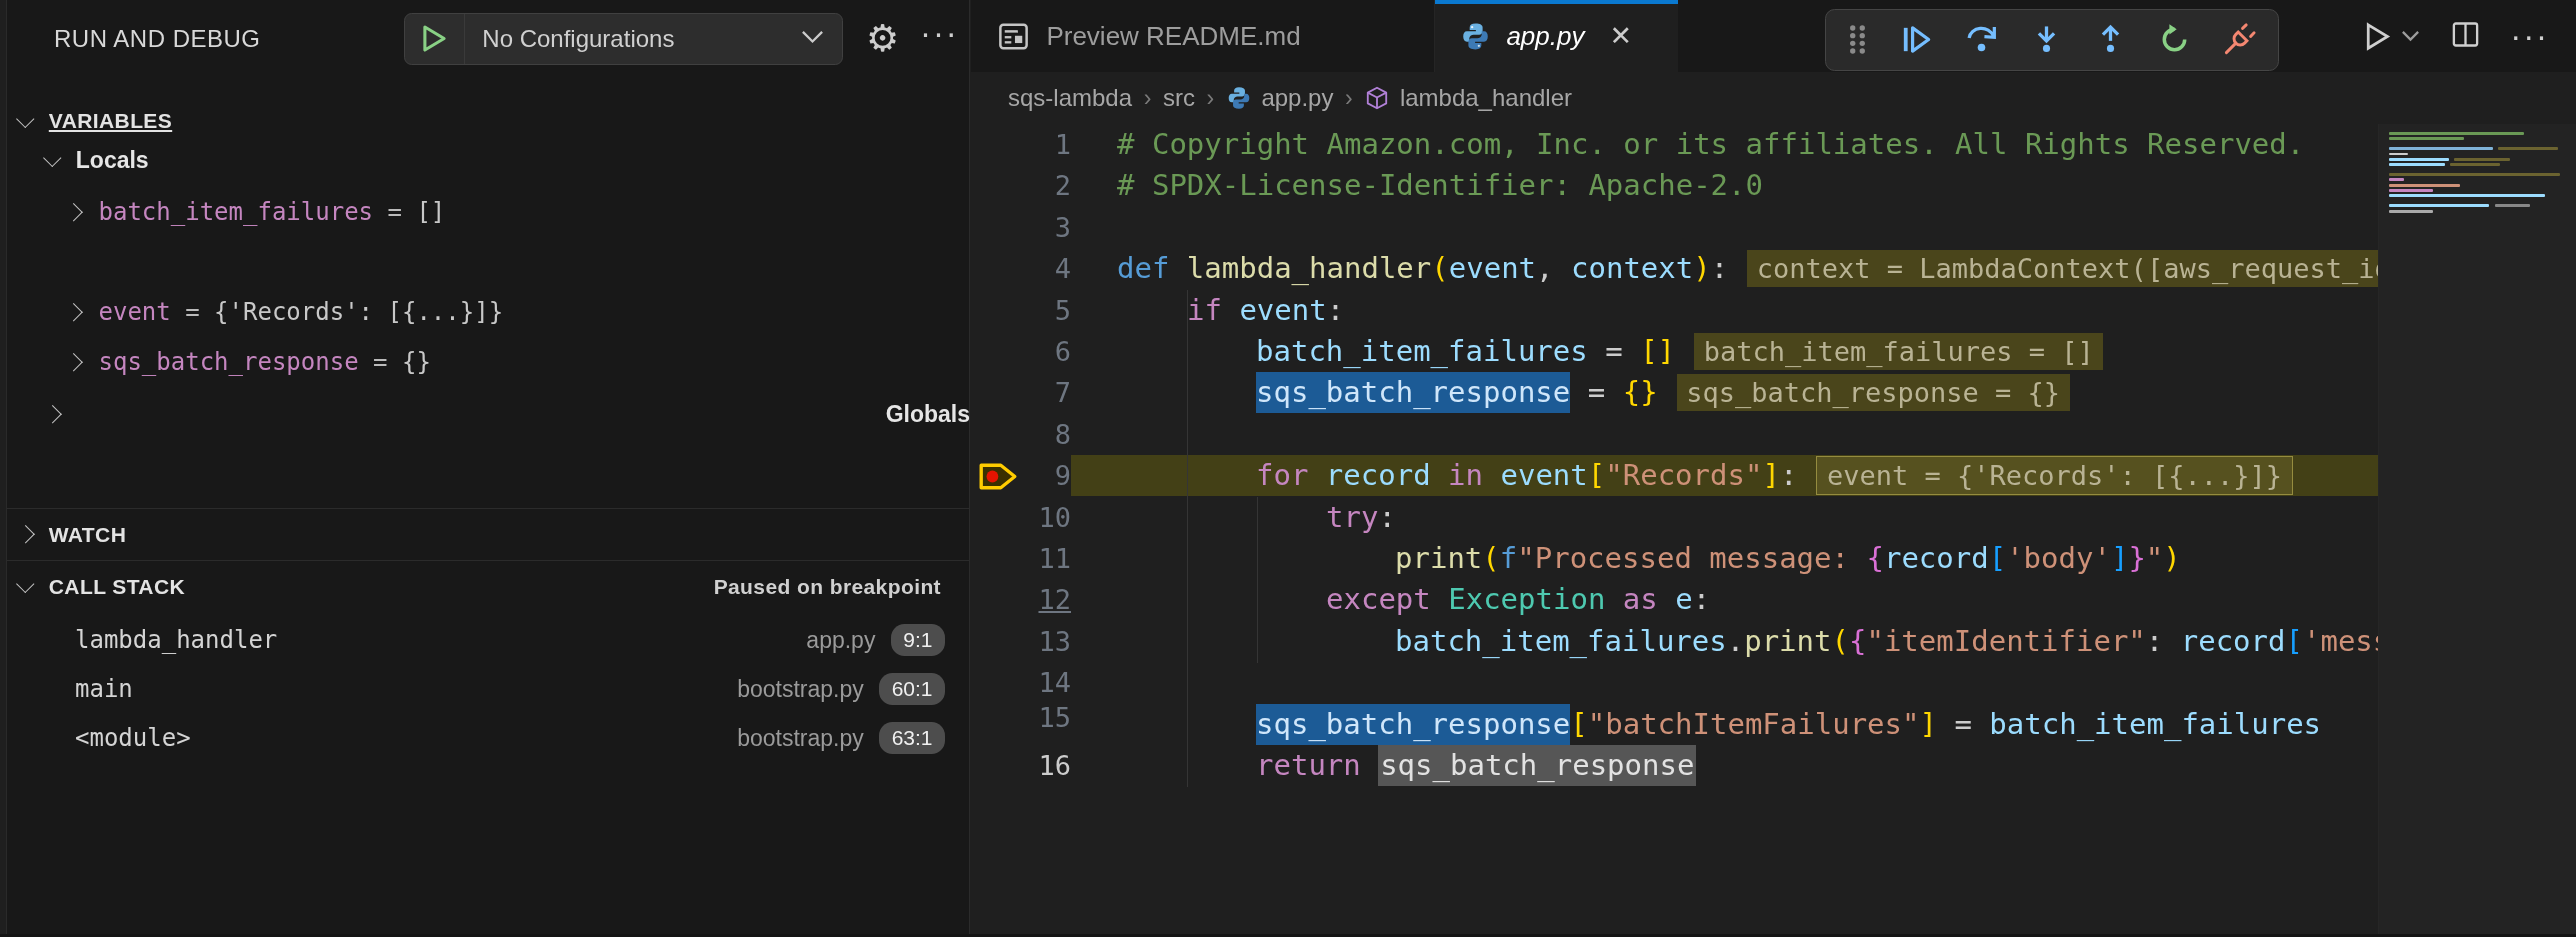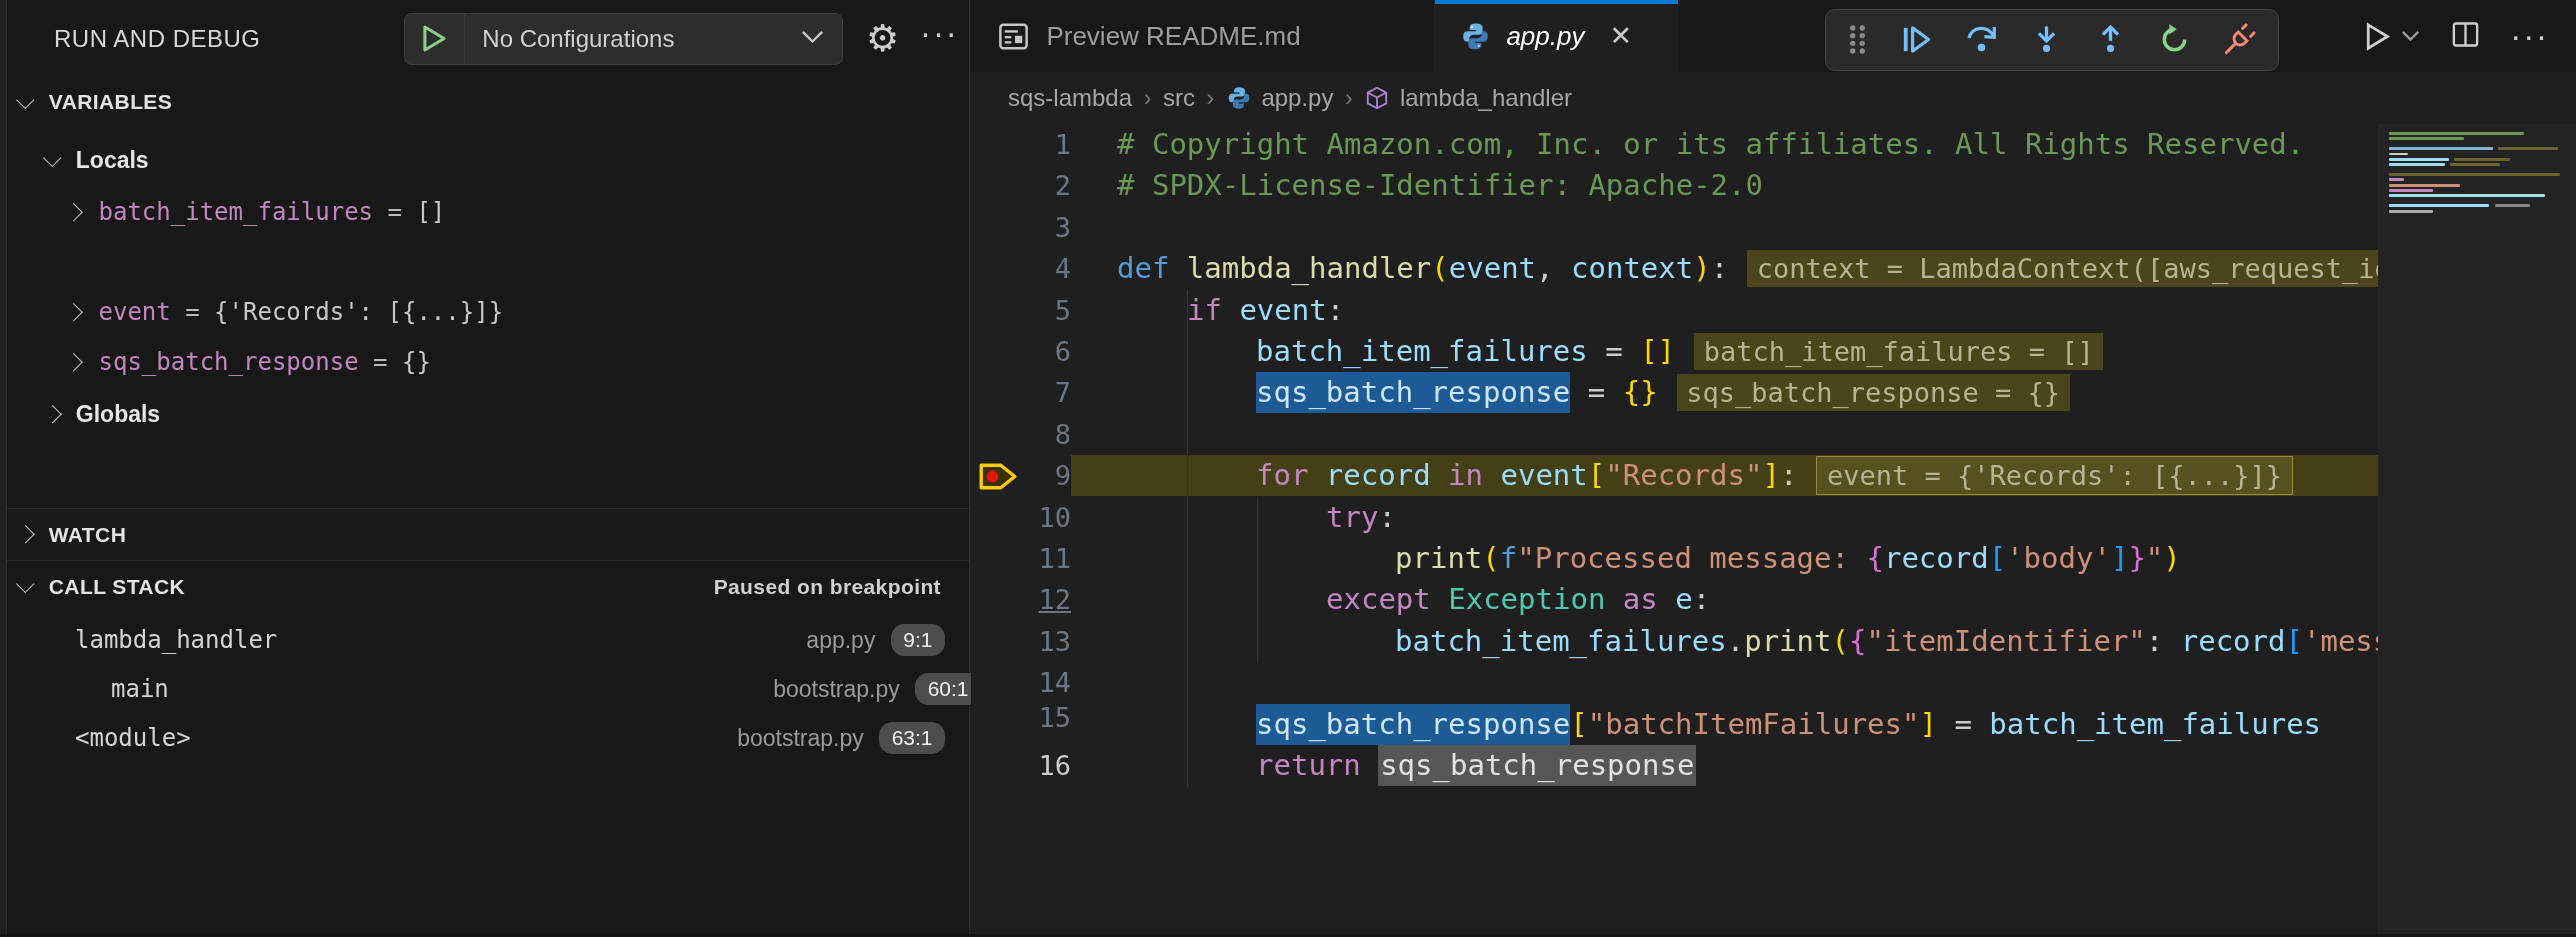--- a/index.html
+++ b/index.html
@@ -117,21 +117,21 @@
       <span class="cfg-chev">
         <svg width="25" height="17.3" viewBox="0 0 26 18">
             <path d="M3 4 L13 14 L23 4" fill="none" stroke="#cccccc" stroke-width="2.4"></path>
           </svg>
       </span>
     </div>
     <span class="gear">⚙</span>
     <span class="sb-dots">···</span>
   </div>
 
-  <div class="sec-head" style="top:79px;">
+  <div class="sec-head" style="top:98px;text-decoration:underline;">
     <span class="chev down"></span>
     <span>VARIABLES</span>
   </div>
   <div class="tree-row" style="top:137px; padding-left:46px;">
     <span class="chev down" style="margin-right:17.3px;"></span>
     <span class="tr-label">Locals</span>
   </div>
 
   <div class="tree-row" style="top:189px; padding-left:67px;">
     <span class="chev right" style="margin-right:19px;"></span>
@@ -139,21 +139,21 @@
   </div>
   <div class="tree-row" style="top:289px; padding-left:67px;">
     <span class="chev right" style="margin-right:19px;"></span>
     <span class="var-text mono"><span class="var-name">event</span><span class="var-eq"> = </span><span class="var-val">{'Records': [{...}]}</span></span>
   </div>
   <div class="tree-row" style="top:339px; padding-left:67px;">
     <span class="chev right" style="margin-right:19px;"></span>
     <span class="var-text mono"><span class="var-name">sqs_batch_response</span><span class="var-eq"> = </span><span class="var-val">{}</span></span>
   </div>
 
-  <div class="tree-row" style="top:391px; padding-left:46px;">
+  <div class="tree-row" style="top:391px; padding-left:46px;justify-content:space-between;">
     <span class="chev right" style="margin-right:17.3px;"></span>
     <span class="tr-label">Globals</span>
   </div>
 
   <div class="sec-head divider-top" style="top:560px; height:52px;">
     <span class="chev down"></span>
     <span>CALL STACK</span>
     <span class="paused">Paused on breakpoint</span>
   </div>
 
@@ -161,21 +161,21 @@
     <span class="chev right"></span>
     <span>WATCH</span>
   </div>
   <div class="frame" style="top:616px;">
     <span class="frame-name mono">lambda_handler</span>
     <span class="frame-right">
         <span class="frame-file">app.py</span>
         <span class="badge">9:1</span>
       </span>
   </div>
-  <div class="frame" style="top:665px;margin-left:36px;">
+  <div class="frame" style="top:665px;">
     <span class="frame-name mono">main</span>
     <span class="frame-right">
         <span class="frame-file">bootstrap.py</span>
         <span class="badge">60:1</span>
       </span>
   </div>
   <div class="frame" style="top:714px;">
     <span class="frame-name mono">&lt;module&gt;</span>
     <span class="frame-right">
         <span class="frame-file">bootstrap.py</span>

